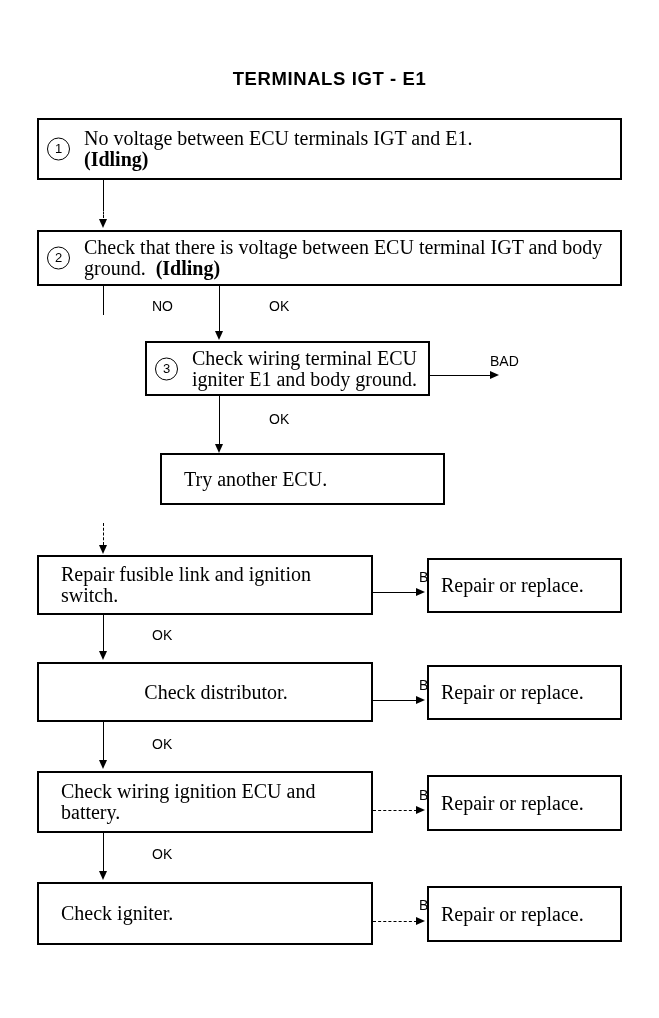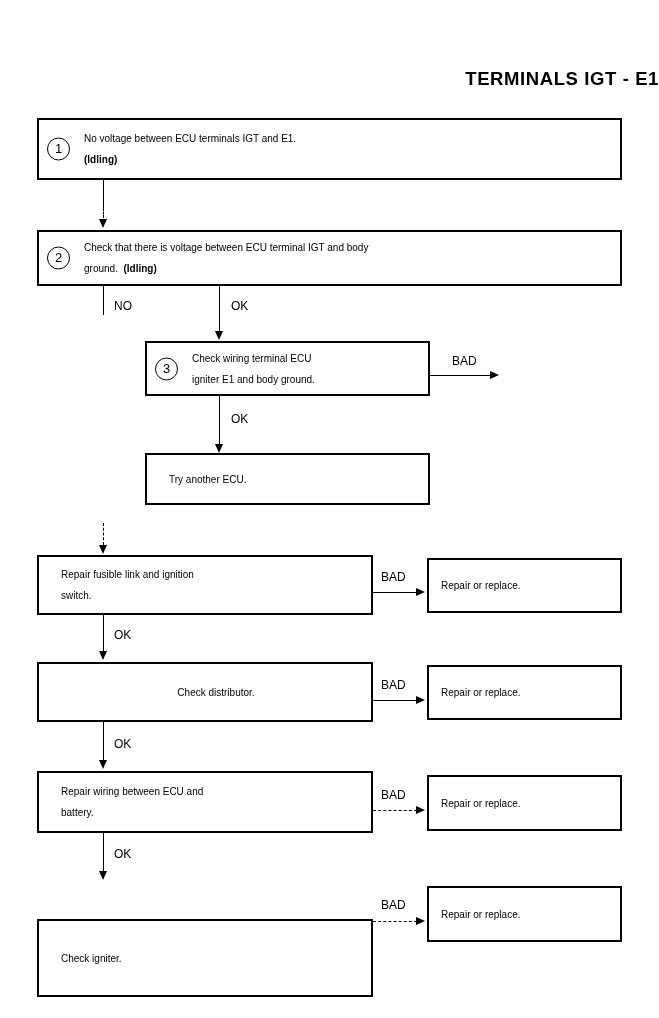--- a/index.html
+++ b/index.html
@@ -20,38 +20,39 @@
     left: 0; top: 0;
     width: 659px;
     height: 1018px;
   }
   
   .title {
     position: absolute;
     left: 0;
     top: 68px;
     width: 659px;
-    text-align: right;
+    text-align: center;
     font-size: 18.5px;
     font-weight: bold;
     letter-spacing: 0.6px;
   }
   
   .box {
     position: absolute;
     box-sizing: border-box;
     border: 2px solid #000;
     background: #fff;
     display: flex;
     align-items: center;
   }
   .box .txt {
-    font-size: 10px;
+    font-size: 20px;
     line-height: 21px;
     white-space: pre-line;
+    font-family: Liberation Serif, serif;
   }
   .box.with-num .txt { padding-left: 45px; }
   .box.plain .txt { padding-left: 22px; }
   .box.small .txt { padding-left: 12px; }
   .num {
     position: absolute;
     left: 8px;
     top: 50%;
     transform: translateY(-50%);
     width: 21px;
@@ -95,23 +96,24 @@
   }
   .arrow-right {
     position: absolute;
     width: 0; height: 0;
     border-top: 4.5px solid transparent;
     border-bottom: 4.5px solid transparent;
     border-left: 9px solid #000;
   }
   .edge-label {
     position: absolute;
-    font-size: 12px;
+    font-size: 14px;
     line-height: 16px;
     white-space: nowrap;
+    margin-left: 38px;
   }
 </style>
 </head>
 <body>
 
 <div id="sheet">
 
   <div class="title">TERMINALS IGT - E1</div>
 
   <div class="box with-num" style="left:37px; top:118px; width:585px; height:62px;">
@@ -143,21 +145,21 @@
   </div>
 
   <div class="hline" style="left:430px; top:375px; width:61px;"></div>
   <div class="edge-label" style="left:452px; top:353px;">BAD</div>
   <div class="arrow-right" style="left:490px; top:371px;"></div>
 
   <div class="vline" style="left:219px; top:396px; height:49px;"></div>
   <div class="edge-label" style="left:231px; top:411px;">OK</div>
   <div class="arrow-down" style="left:215px; top:444px;"></div>
 
-  <div class="box plain" style="left:145px; top:453px; width:285px; height:52px;">
+  <div class="box plain" style="left:160px; top:453px; width:285px; height:52px;">
     <span class="txt">Try another ECU.</span>
   </div>
 
   <div class="box plain" style="left:37px; top:555px; width:336px; height:60px;">
     <span class="txt"><span>Repair fusible link and ignition</span><br><span>switch.</span></span>
   </div>
   <div class="hline" style="left:373px; top:592px; width:44px;"></div>
   <div class="edge-label" style="left:381px; top:569px;">BAD</div>
   <div class="arrow-right" style="left:416px; top:588px;"></div>
   <div class="box small" style="left:427px; top:558px; width:195px; height:55px;">
@@ -176,34 +178,34 @@
   <div class="arrow-right" style="left:416px; top:696px;"></div>
   <div class="box small" style="left:427px; top:665px; width:195px; height:55px;">
     <span class="txt">Repair or replace.</span>
   </div>
 
   <div class="vline" style="left:103px; top:722px; height:38px;"></div>
   <div class="edge-label" style="left:114px; top:736px;">OK</div>
   <div class="arrow-down" style="left:99px; top:760px;"></div>
 
   <div class="box plain" style="left:37px; top:771px; width:336px; height:62px;">
-    <span class="txt"><span>Repair wiring between ECU and</span><br><span>battery.</span></span>
+    <span class="txt"><span>Check wiring ignition ECU and</span><br><span>battery.</span></span>
   </div>
   <div class="hdash" style="left:373px; top:810px; width:44px;"></div>
   <div class="edge-label" style="left:381px; top:787px;">BAD</div>
   <div class="arrow-right" style="left:416px; top:806px;"></div>
   <div class="box small" style="left:427px; top:775px; width:195px; height:56px;">
     <span class="txt">Repair or replace.</span>
   </div>
 
   <div class="vline" style="left:103px; top:833px; height:38px;"></div>
   <div class="edge-label" style="left:114px; top:846px;">OK</div>
   <div class="arrow-down" style="left:99px; top:871px;"></div>
 
-  <div class="box plain" style="left:37px; top:919px; width:336px; height:78px;">
+  <div class="box plain" style="left:37px; top:882px; width:336px; height:63px;">
     <span class="txt">Check igniter.</span>
   </div>
   <div class="hdash" style="left:373px; top:921px; width:44px;"></div>
   <div class="edge-label" style="left:381px; top:897px;">BAD</div>
   <div class="arrow-right" style="left:416px; top:917px;"></div>
   <div class="box small" style="left:427px; top:886px; width:195px; height:56px;">
     <span class="txt">Repair or replace.</span>
   </div>
 
 </div>

